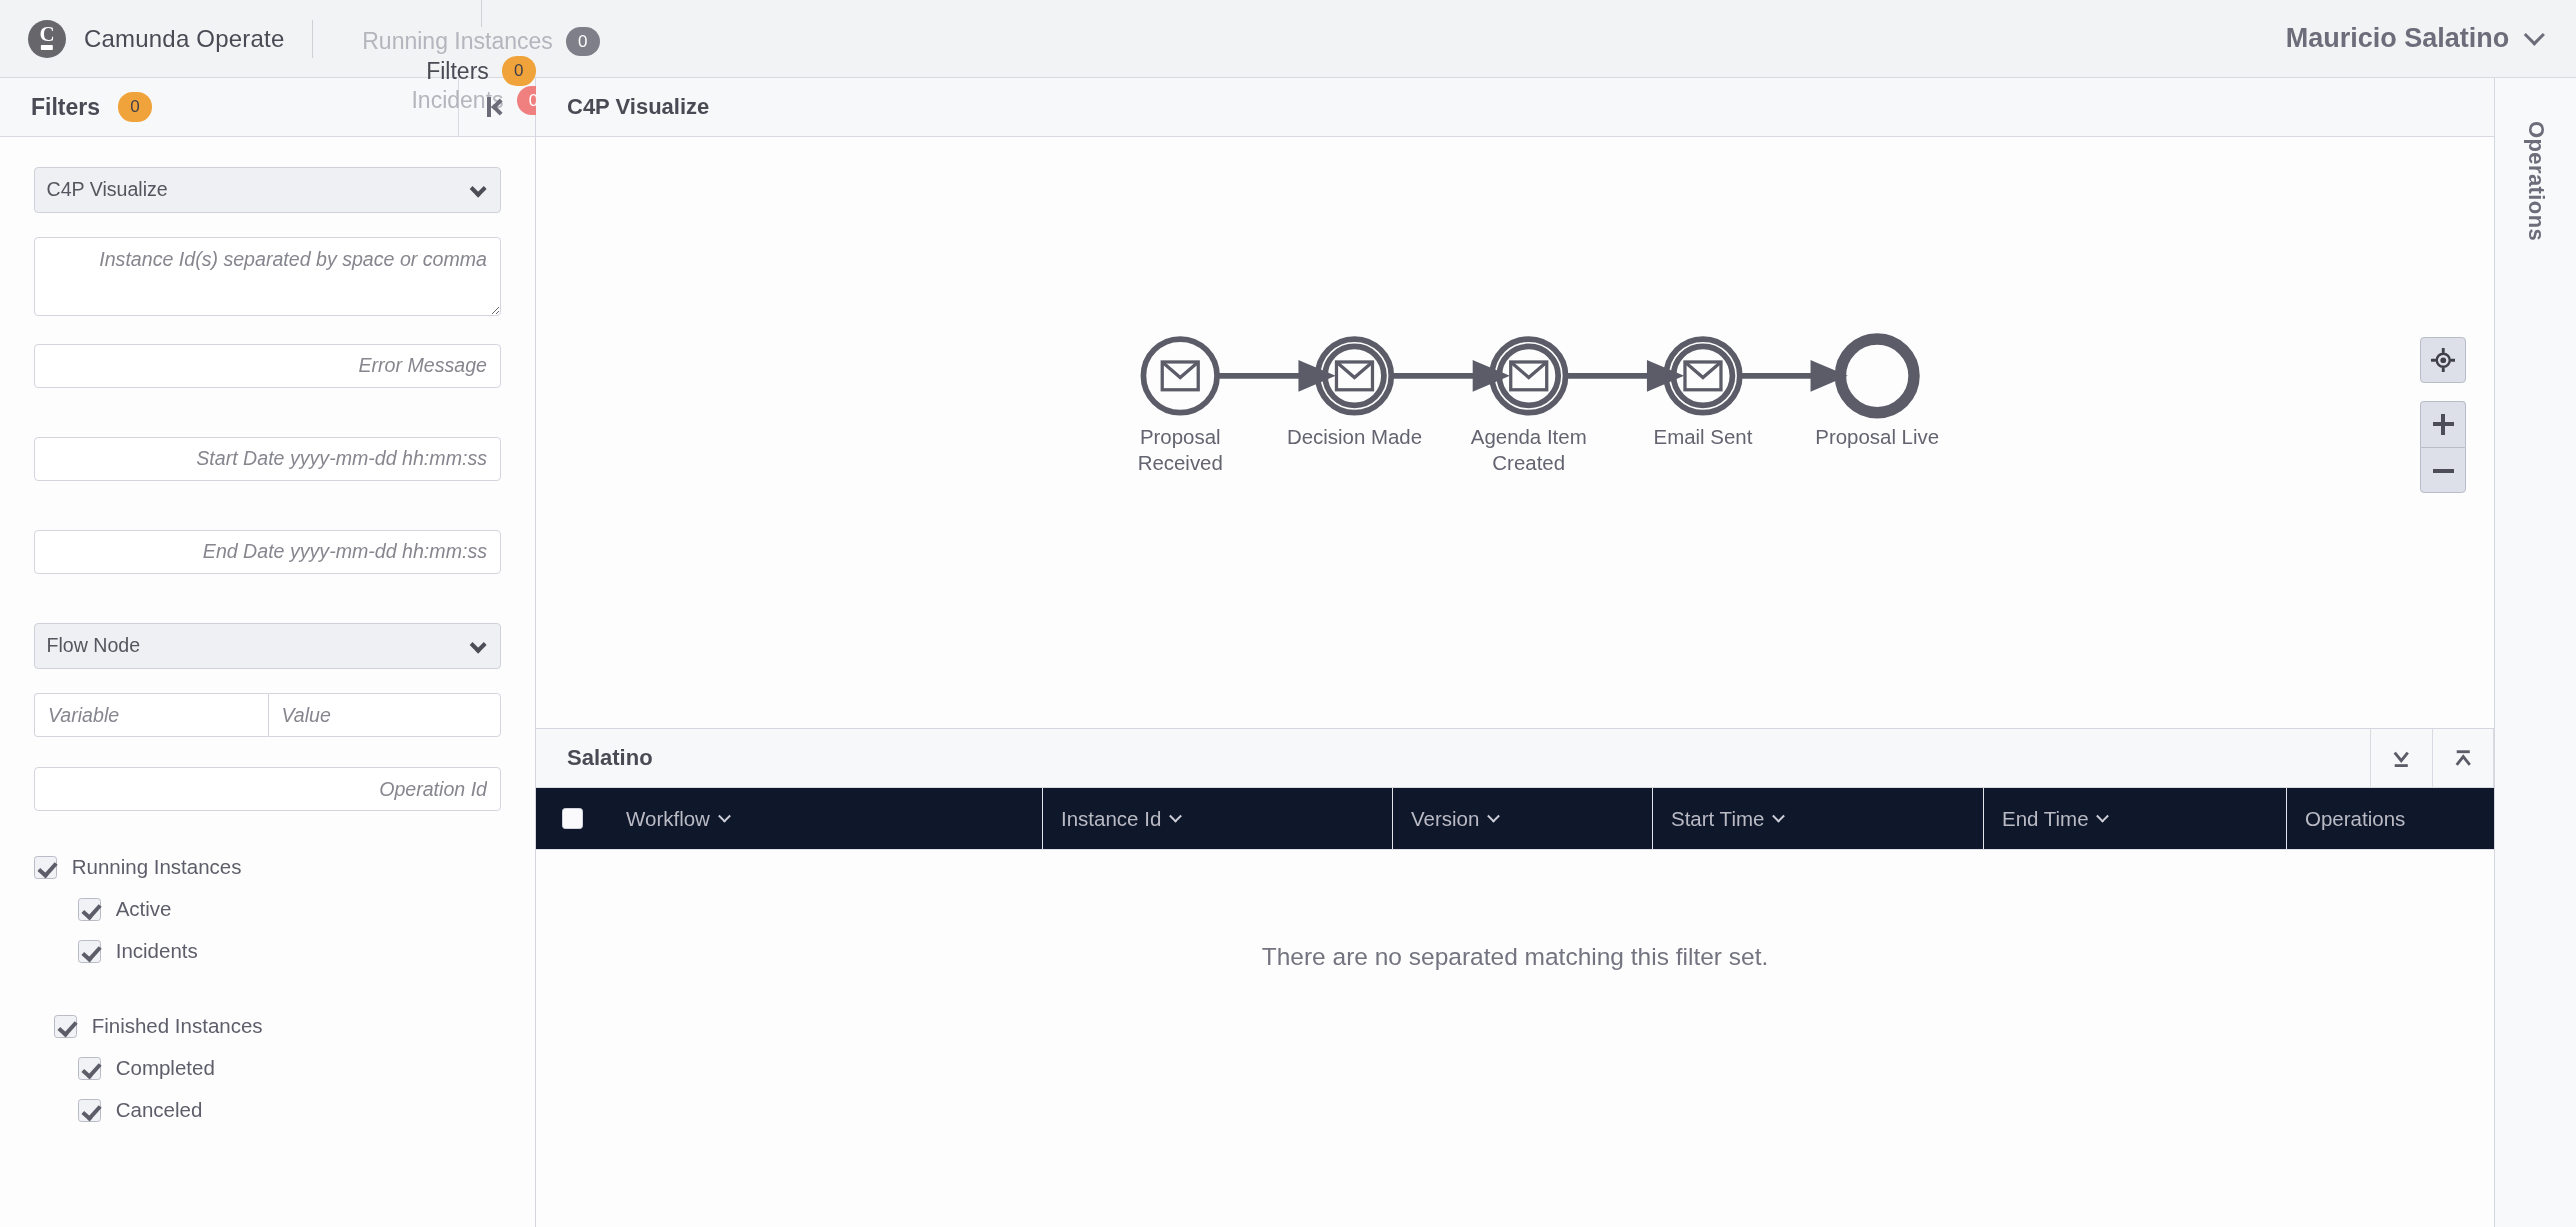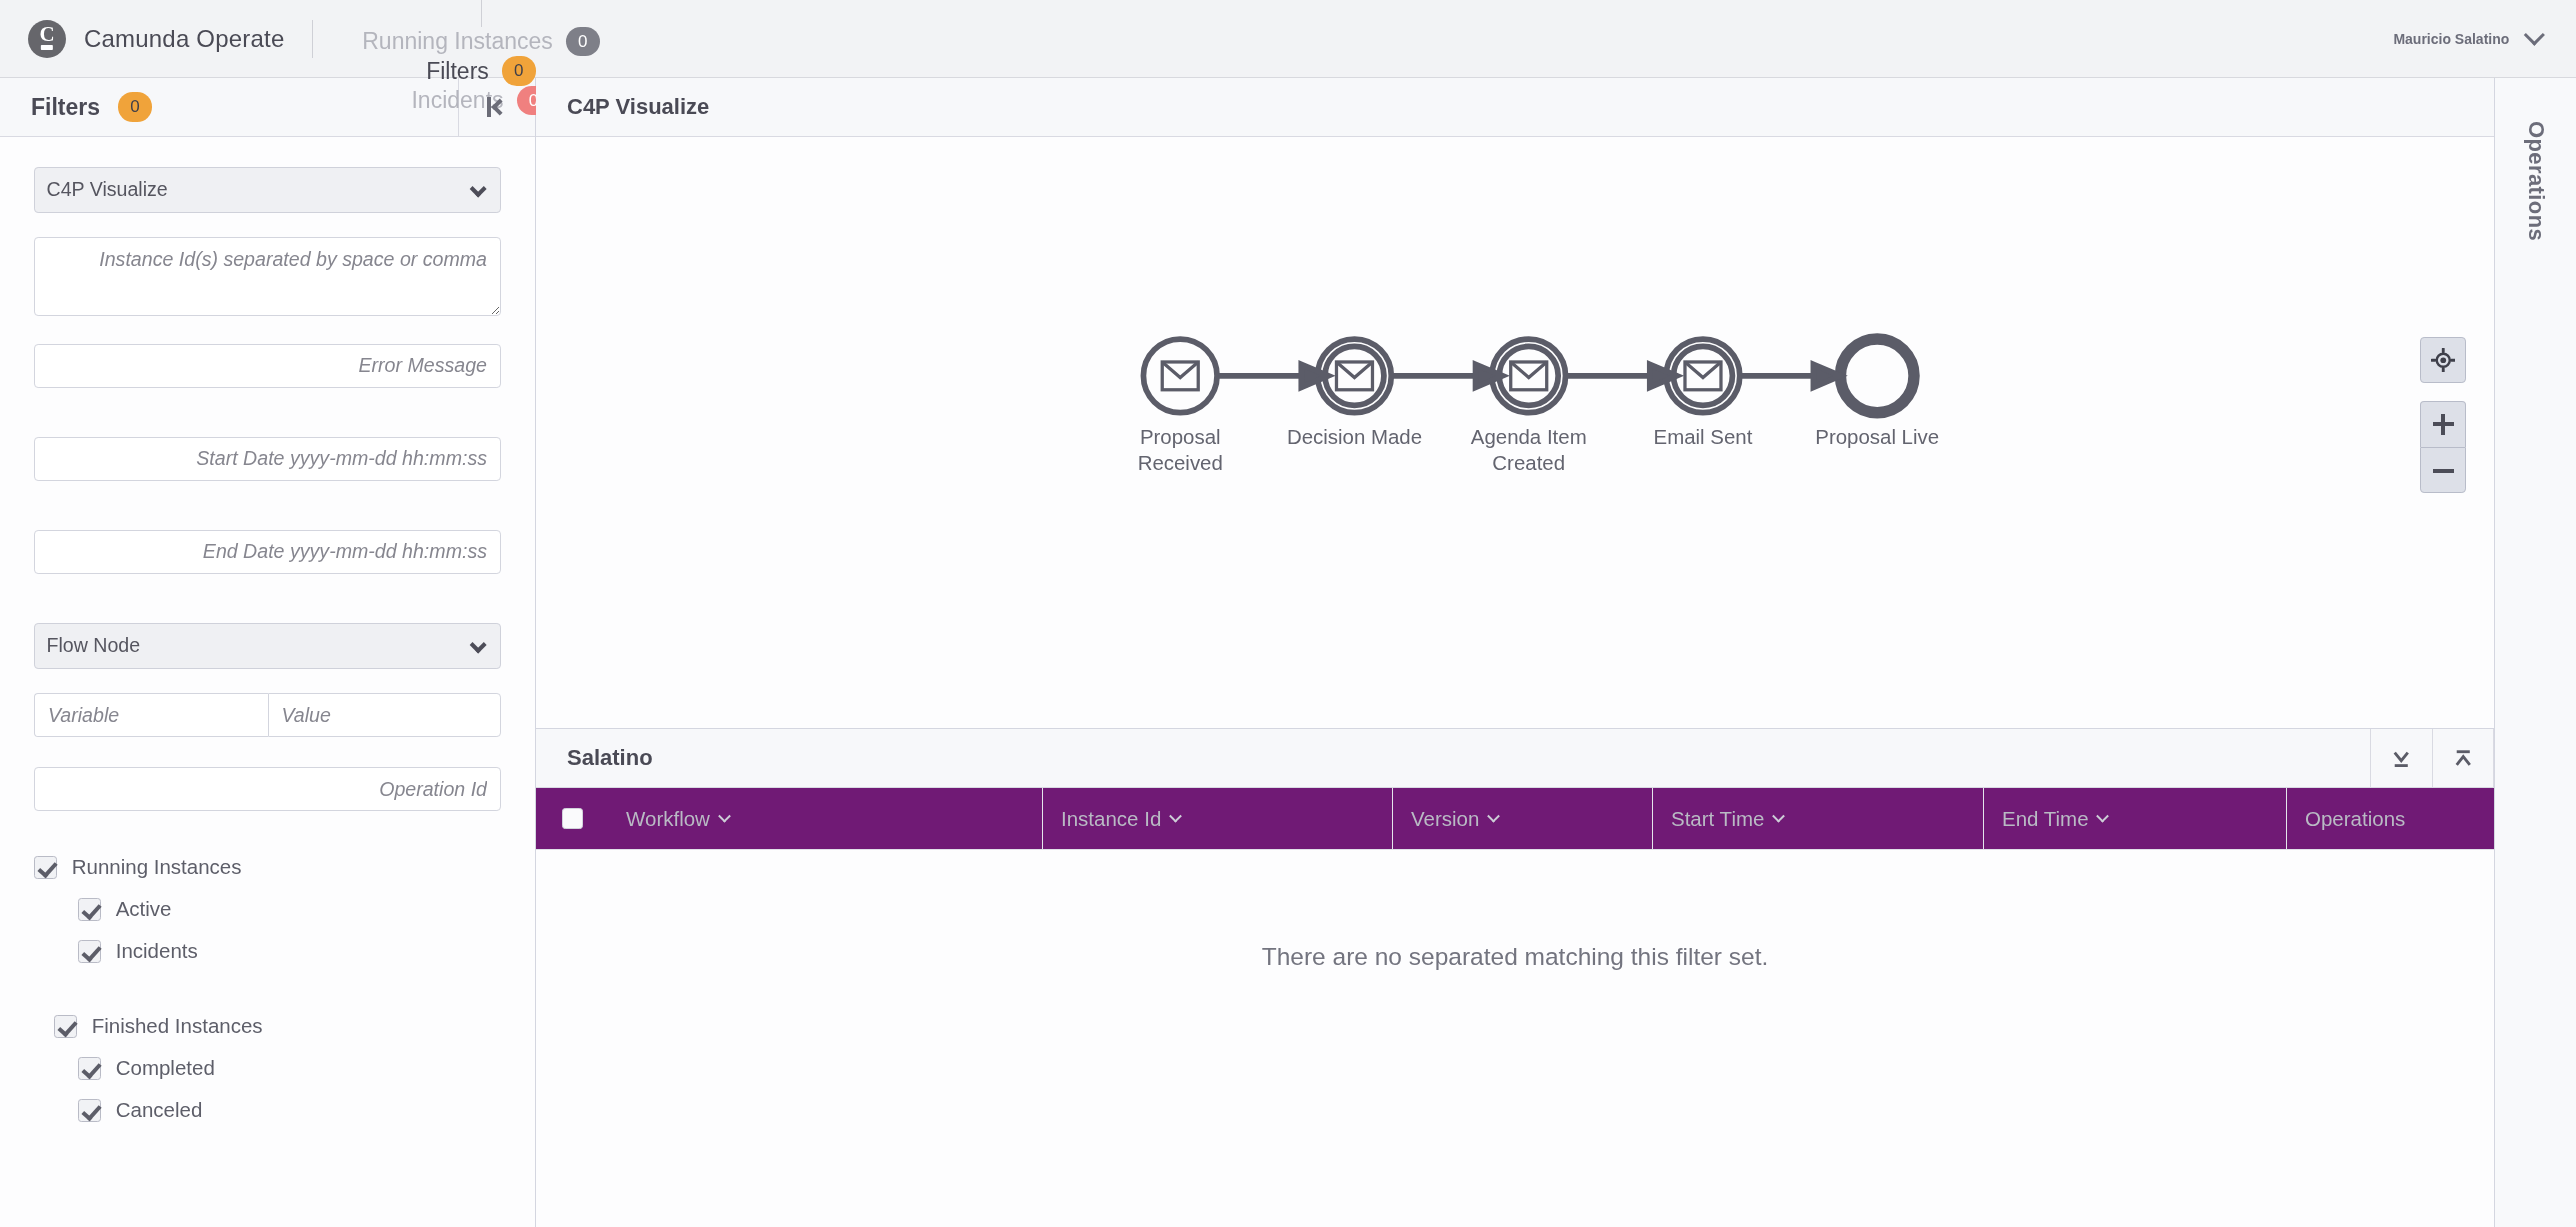--- a/index.html
+++ b/index.html
@@ -63,21 +63,21 @@
     min-width: 34px; height: 29.5px; border-radius: 14.7px;
     display: flex; align-items: center; justify-content: center;
     font-size: 17px; padding: 0 9px;
   }
   .badge.gray { background: #7e7f88; color: #fff; }
   .badge.orange { background: #f0a33a; color: #3f3f49; }
   .badge.red { background: #f0807f; color: #fff; }
   .user {
     margin-left: auto;
     display: flex; align-items: center; gap: 18px;
-    font-size: 14px; color: #6c6d7a; font-weight: bold;
+    font-size: 27px; color: #6c6d7a; font-weight: bold;
     cursor: pointer;
   }
   .chev-dn {
     width: 14.7px; height: 14.7px;
     border-right: 3.3px solid #6c6d7a; border-bottom: 3.3px solid #6c6d7a;
     transform: rotate(45deg) translate(-2.5px,-2.5px);
   }
 
   
   .shell { display: flex; height: calc(1227px - 78px); }
@@ -265,21 +265,21 @@
   .inst-action {
     width: 62px; height: 59px;
     border-left: 0.8px solid #d9dae2;
     display: flex; align-items: center; justify-content: center;
     cursor: pointer;
   }
   .inst-actions .inst-action:last-child { border-right: 0.8px solid #d9dae2; }
 
   .table-head {
     height: 62px; flex: none;
-    background: #701a75;
+    background: #0f172a;
     border-bottom: 0.8px solid #e0e1e8;
     display: flex; align-items: stretch;
   }
   .th {
     display: flex; align-items: center; gap: 9.8px;
     font-size: 20.5px;
     color: #b9bac4;
     border-left: 0.8px solid #e4e5ec;
     padding-left: 18px;
     cursor: pointer;

